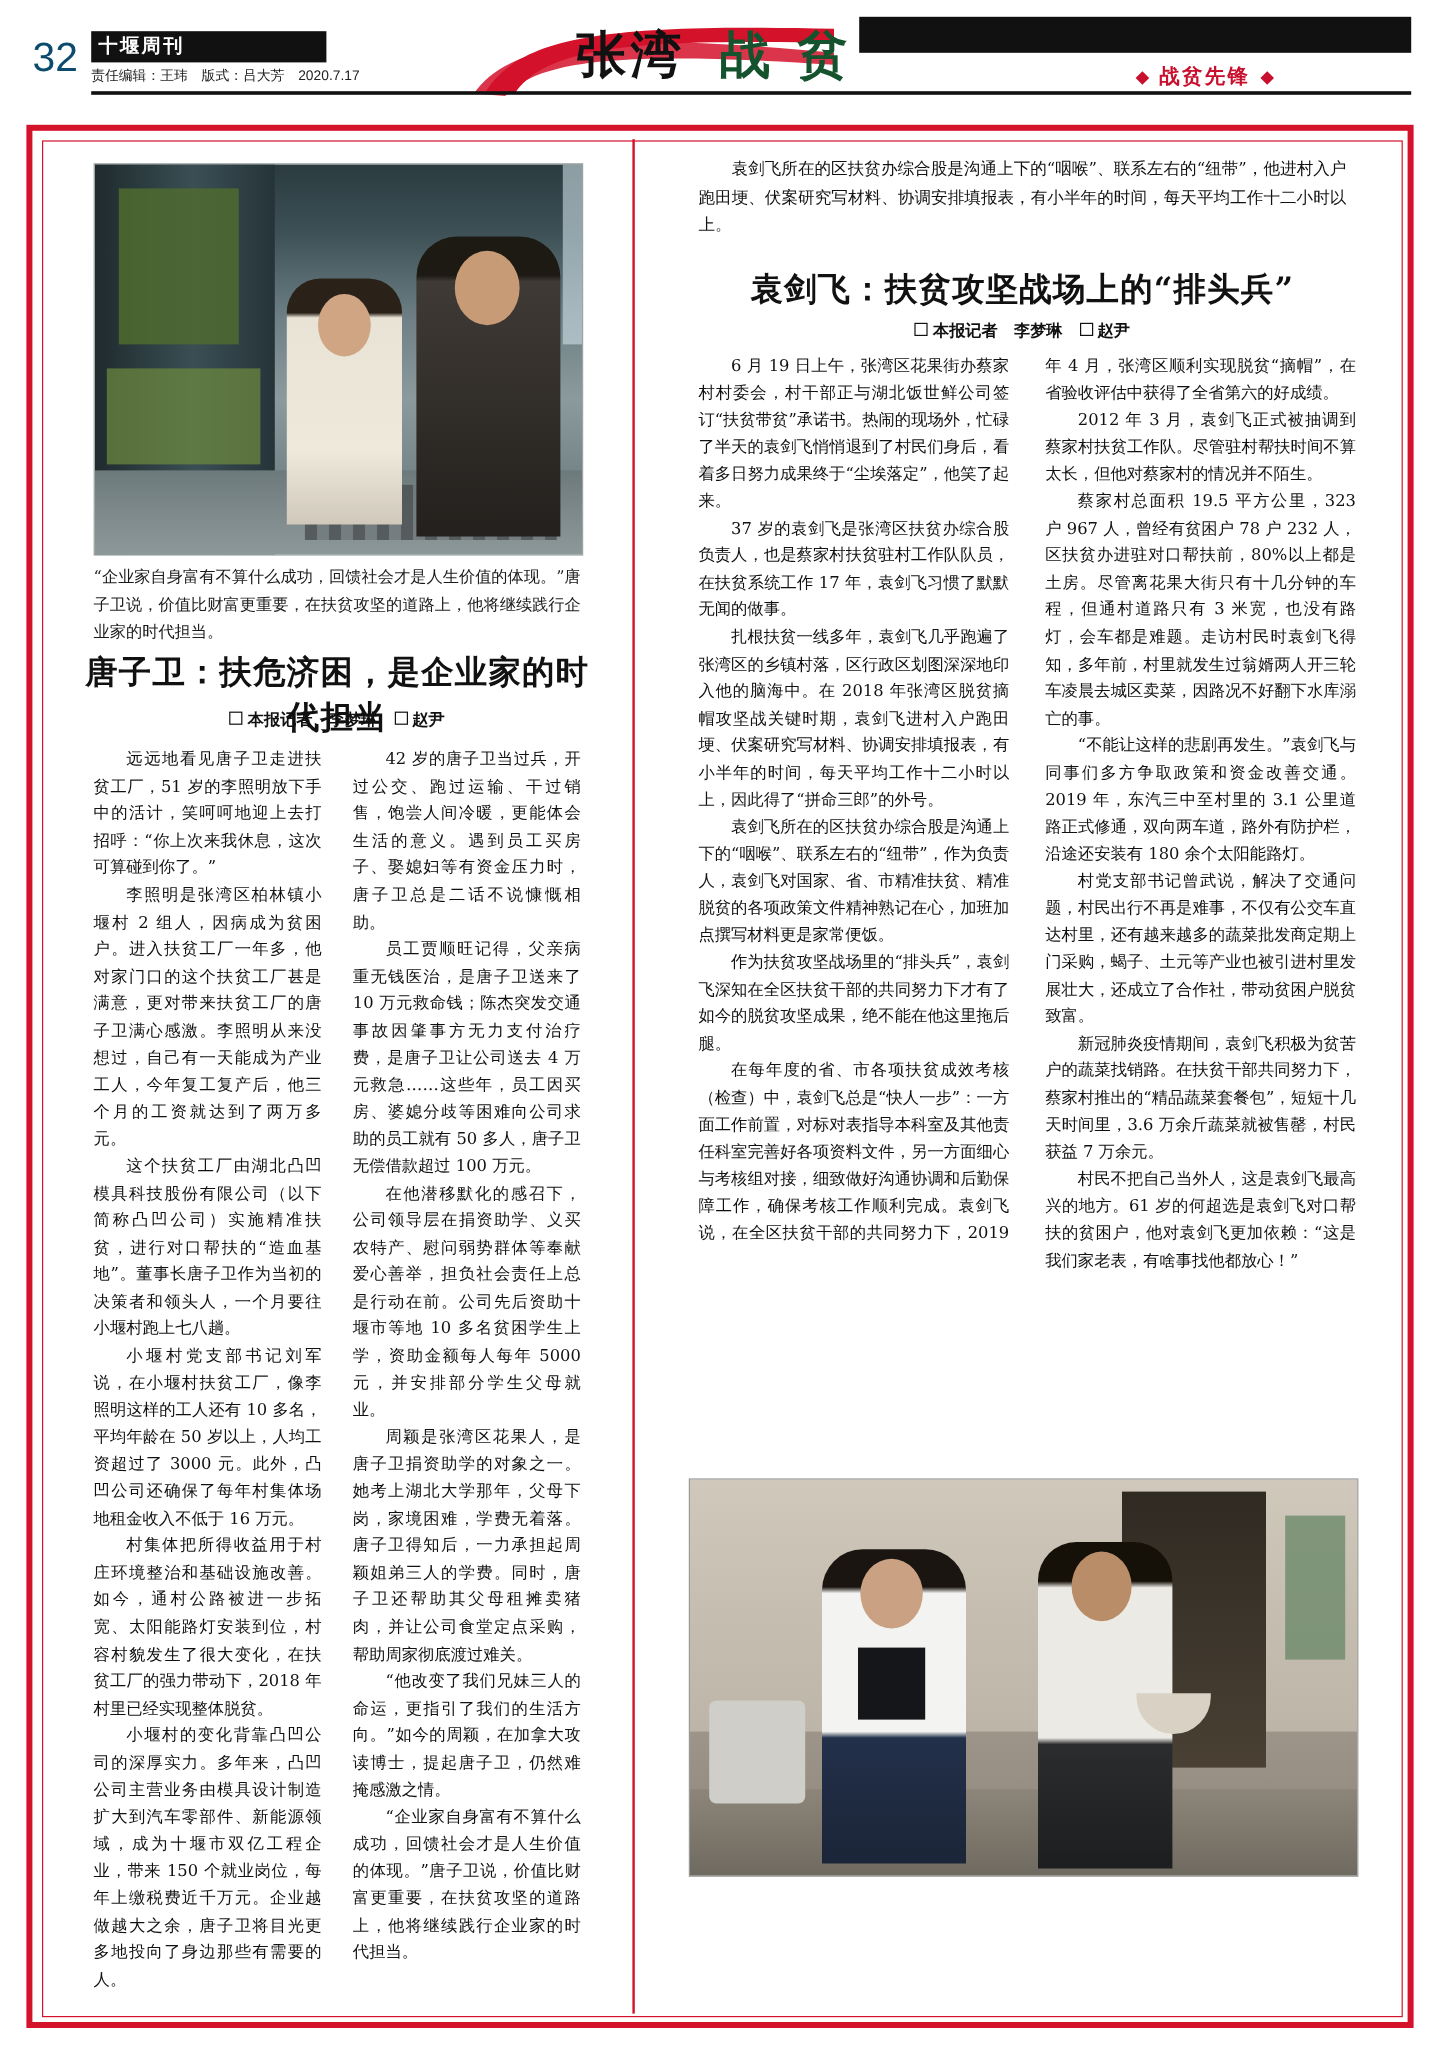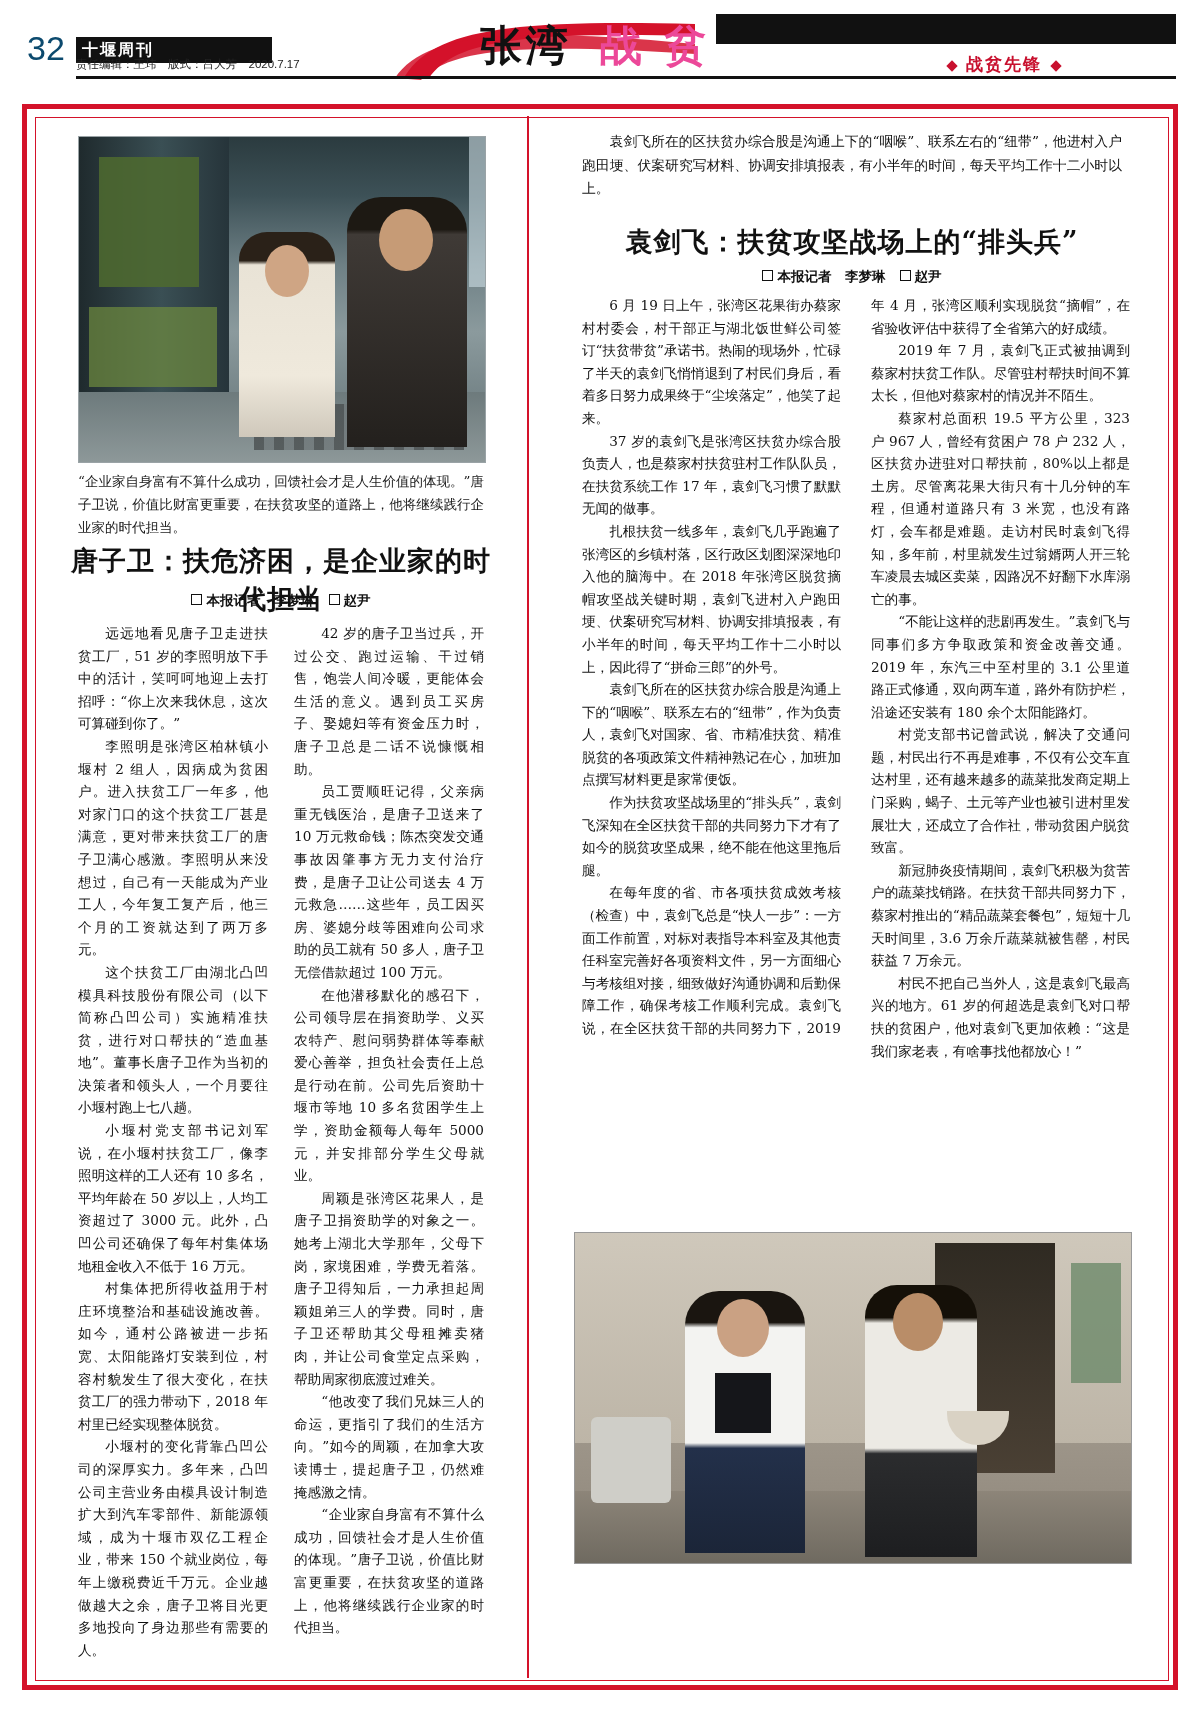--- a/index.html
+++ b/index.html
@@ -22,21 +22,21 @@
   }
   .folio{
     position:absolute;left:22px;top:22px;width:48px;height:52px;
     color:#0c4a6e;font-size:34px;line-height:52px;text-align:center;
     font-family:"Liberation Sans", sans-serif;
   }
   .mast-left{
     position:absolute;left:76px;top:26px;width:200px;height:50px;
   }
   .mast-brand{
-    position:absolute;left:0;top:11px;width:196px;height:26px;
+    position:absolute;left:0;top:0;width:196px;height:26px;
     background:#111;color:#fff;
     font-size:16px;line-height:26px;
     font-family:"Liberation Sans", sans-serif;
     letter-spacing:2px;
     padding-left:6px;box-sizing:border-box;
     font-weight:bold;
   }
   .mast-credit{
     position:absolute;left:0;top:28px;width:240px;height:20px;
     font-size:11.5px;line-height:20px;color:#222;
@@ -50,21 +50,21 @@
     position:absolute;left:395px;top:18px;width:310px;height:62px;
     overflow:hidden;
   }
   .mast-title{
     position:absolute;left:470px;top:18px;width:250px;height:56px;
     font-size:42px;line-height:56px;text-align:center;
     font-family:"DejaVu Serif", serif;font-weight:bold;color:#111;
     letter-spacing:4px;
     white-space:nowrap;
   }
-  .mast-title .red{color:#ec4899;margin-left:28px;}
+  .mast-title .red{color:#14532d;margin-left:28px;}
   .mast-black-bar{
     position:absolute;left:716px;top:14px;width:460px;height:30px;background:#111;
   }
   .mast-tag{
     position:absolute;left:830px;top:52px;width:240px;height:24px;
     font-size:17px;line-height:24px;color:#c8102e;text-align:right;
     font-family:"DejaVu Serif", serif;font-weight:bold;letter-spacing:2px;
     white-space:nowrap;
   }
   .diamond{
@@ -283,21 +283,21 @@
       &nbsp;&nbsp;<span class="box"></span><span>赵尹</span>
     </div>
 
     <div class="r-body" id="right-body">
         <p>6 月 19 日上午，张湾区花果街办蔡家村村委会，村干部正与湖北饭世鲜公司签订“扶贫带贫”承诺书。热闹的现场外，忙碌了半天的袁剑飞悄悄退到了村民们身后，看着多日努力成果终于“尘埃落定”，他笑了起来。</p>
         <p>37 岁的袁剑飞是张湾区扶贫办综合股负责人，也是蔡家村扶贫驻村工作队队员，在扶贫系统工作 17 年，袁剑飞习惯了默默无闻的做事。</p>
         <p>扎根扶贫一线多年，袁剑飞几乎跑遍了张湾区的乡镇村落，区行政区划图深深地印入他的脑海中。在 2018 年张湾区脱贫摘帽攻坚战关键时期，袁剑飞进村入户跑田埂、伏案研究写材料、协调安排填报表，有小半年的时间，每天平均工作十二小时以上，因此得了“拼命三郎”的外号。</p>
         <p>袁剑飞所在的区扶贫办综合股是沟通上下的“咽喉”、联系左右的“纽带”，作为负责人，袁剑飞对国家、省、市精准扶贫、精准脱贫的各项政策文件精神熟记在心，加班加点撰写材料更是家常便饭。</p>
         <p>作为扶贫攻坚战场里的“排头兵”，袁剑飞深知在全区扶贫干部的共同努力下才有了如今的脱贫攻坚成果，绝不能在他这里拖后腿。</p>
         <p>在每年度的省、市各项扶贫成效考核（检查）中，袁剑飞总是“快人一步”：一方面工作前置，对标对表指导本科室及其他责任科室完善好各项资料文件，另一方面细心与考核组对接，细致做好沟通协调和后勤保障工作，确保考核工作顺利完成。袁剑飞说，在全区扶贫干部的共同努力下，2019 年 4 月，张湾区顺利实现脱贫“摘帽”，在省验收评估中获得了全省第六的好成绩。</p>
-        <p>2019 年 7 月，袁剑飞正式被抽调到蔡家村扶贫工作队。尽管驻村帮扶时间不算太长，但他对蔡家村的情况并不陌生。</p>
+        <p>2012 年 3 月，袁剑飞正式被抽调到蔡家村扶贫工作队。尽管驻村帮扶时间不算太长，但他对蔡家村的情况并不陌生。</p>
         <p>蔡家村总面积 19.5 平方公里，323 户 967 人，曾经有贫困户 78 户 232 人，区扶贫办进驻对口帮扶前，80%以上都是土房。尽管离花果大街只有十几分钟的车程，但通村道路只有 3 米宽，也没有路灯，会车都是难题。走访村民时袁剑飞得知，多年前，村里就发生过翁婿两人开三轮车凌晨去城区卖菜，因路况不好翻下水库溺亡的事。</p>
         <p>“不能让这样的悲剧再发生。”袁剑飞与同事们多方争取政策和资金改善交通。2019 年，东汽三中至村里的 3.1 公里道路正式修通，双向两车道，路外有防护栏，沿途还安装有 180 余个太阳能路灯。</p>
         <p>村党支部书记曾武说，解决了交通问题，村民出行不再是难事，不仅有公交车直达村里，还有越来越多的蔬菜批发商定期上门采购，蝎子、土元等产业也被引进村里发展壮大，还成立了合作社，带动贫困户脱贫致富。</p>
         <p>新冠肺炎疫情期间，袁剑飞积极为贫苦户的蔬菜找销路。在扶贫干部共同努力下，蔡家村推出的“精品蔬菜套餐包”，短短十几天时间里，3.6 万余斤蔬菜就被售罄，村民获益 7 万余元。</p>
         <p>村民不把自己当外人，这是袁剑飞最高兴的地方。61 岁的何超选是袁剑飞对口帮扶的贫困户，他对袁剑飞更加依赖：“这是我们家老表，有啥事找他都放心！”</p>
       </div>
 
     <div class="photo photo-village">
       <div class="pv-wall"></div>
       <div class="pv-door"></div>

